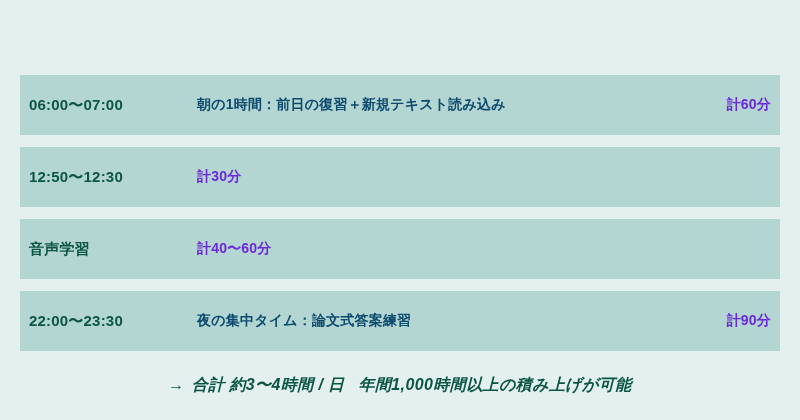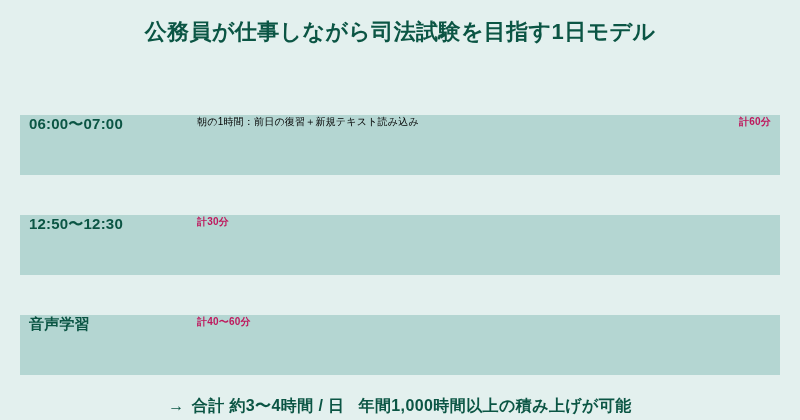--- a/index.html
+++ b/index.html
@@ -37,97 +37,101 @@
     left: 20px;
     width: 760px;
   }
   .row {
     position: relative;
     box-sizing: border-box;
     height: 60px;
     margin-bottom: 12px;
     background: #b4d6d2;
     display: flex;
-    align-items: flex-start;
+    align-items: center;
     padding: 0 0 0 9px;
-    margin-top: 40px;
   }
   .row-time {
     flex: 0 0 168px;
     font-size: 15px;
     font-weight: bold;
     color: #0b5544;
     letter-spacing: 0.2px;
     white-space: nowrap;
   }
   .row-desc {
     flex: 1 1 auto;
-    font-size: 10px;
-    font-weight: normal;
-    color: #000000;
+    font-size: 14px;
+    font-weight: bold;
+    color: #0c4a6e;
     letter-spacing: 0.2px;
     white-space: nowrap;
   }
   .row-total {
     flex: 0 0 auto;
     text-align: right;
     padding-right: 9px;
-    font-size: 10px;
+    font-size: 14px;
     font-weight: bold;
-    color: #be185d;
+    color: #6d28d9;
     letter-spacing: 0.2px;
     white-space: nowrap;
   }
   .footer {
     position: absolute;
     left: 0;
-    top: 396px;
+    top: 375px;
     width: 800px;
     text-align: center;
     font-size: 16px;
     font-weight: bold;
     color: #0b5544;
     letter-spacing: 0.4px;
     white-space: nowrap;
+    font-style: italic;
   }
   .footer .arrow {
     display: inline-block;
     margin-right: 7px;
     font-weight: normal;
   }
   .footer .sep {
     display: inline-block;
     width: 14px;
   }
 </style>
 </head>
 <body>
 
 <div class="page">
 
-  <div class="title">公務員が仕事しながら司法試験を目指す1日モデル</div>
 
   <div class="schedule">
 
     <div class="row">
       <div class="row-time">06:00〜07:00</div>
       <div class="row-desc">朝の1時間：前日の復習＋新規テキスト読み込み</div>
       <div class="row-total">計60分</div>
     </div>
 
     <div class="row">
       <div class="row-time">12:50〜12:30</div>
       <div class="row-total">計30分</div>
     </div>
 
     <div class="row">
       <div class="row-time">音声学習</div>
       <div class="row-total">計40〜60分</div>
     </div>
 
+    <div class="row">
+      <div class="row-time">22:00〜23:30</div>
+      <div class="row-desc">夜の集中タイム：論文式答案練習</div>
+      <div class="row-total">計90分</div>
+    </div>
 
   </div>
 
   <div class="footer">
     <span class="arrow">→</span><span>合計 約3〜4時間 / 日</span><span class="sep"></span><span>年間1,000時間以上の積み上げが可能</span>
   </div>
 
 </div>
 
 </body></html>

